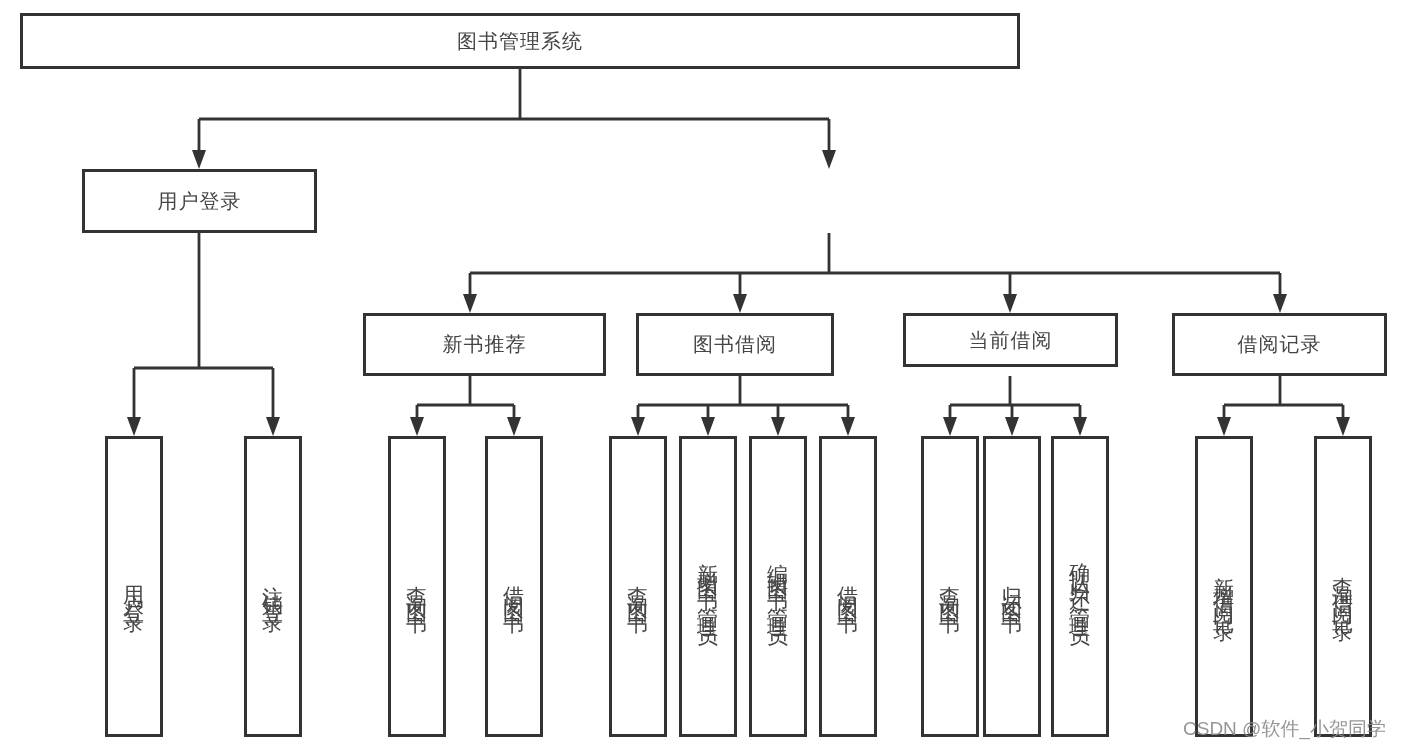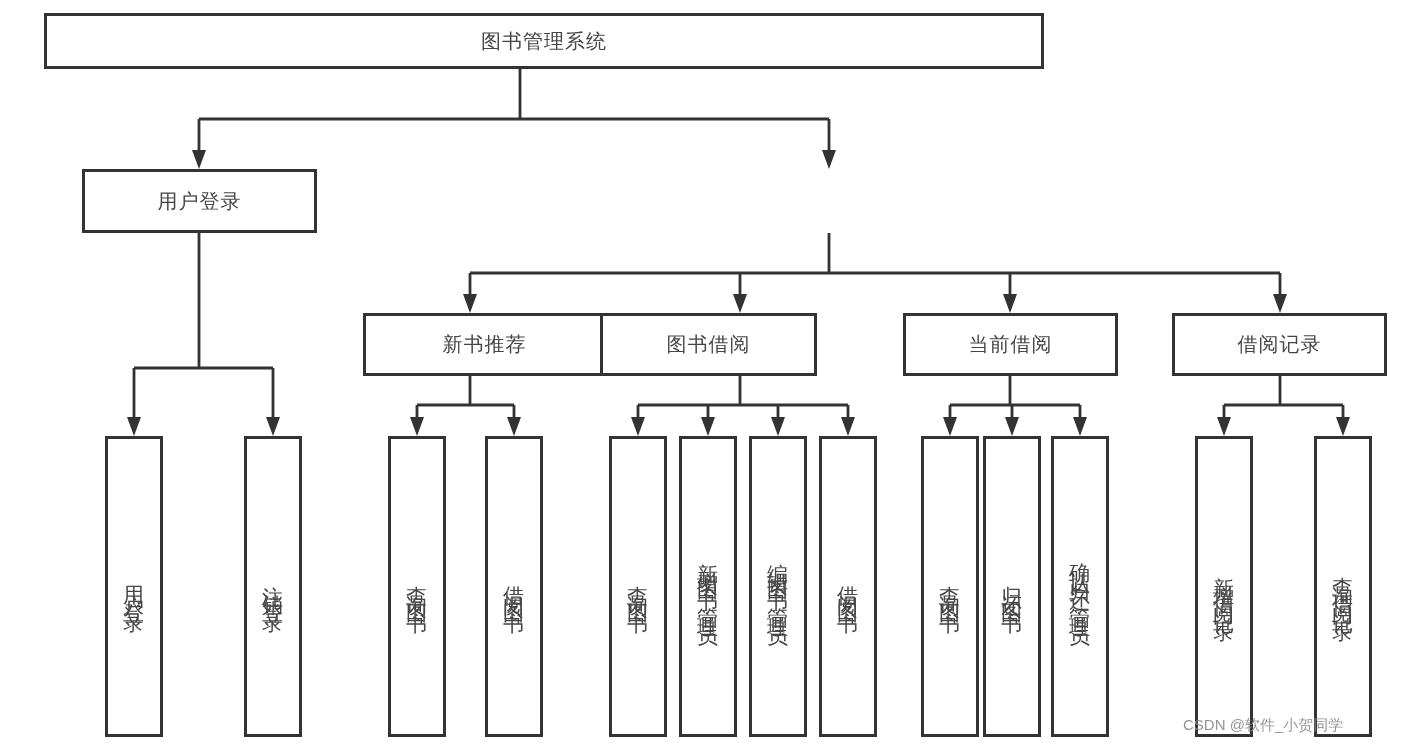--- a/index.html
+++ b/index.html
@@ -7,29 +7,29 @@
     position:relative;width:1405px;height:747px;background:#ffffff;overflow:hidden;
     font-family:"Liberation Sans",sans-serif;
   }
   #connectors{position:absolute;left:0;top:0;}
   .node{
     position:absolute;box-sizing:border-box;background:#ffffff;
     border:3px solid #333333;display:flex;align-items:center;justify-content:center;
     color:#454545;
   }
   .hnode{font-size:20px;letter-spacing:1px;}
-  .root{left:20px;top:13px;width:1000px;height:56px;margin-left:24px;}
+  .root{left:20px;top:13px;width:1000px;height:56px;}
   .leaf{top:436px;width:58px;height:301px;}
   .vtext{
     writing-mode:vertical-rl;text-orientation:mixed;
     font-size:21px;letter-spacing:9px;line-height:1;color:#454545;
   }
   .watermark{
     position:absolute;left:1183px;top:716px;width:222px;
-    font-size:15px;color:rgba(140,140,140,0.92);white-space:nowrap;z-index:5;
+    font-size:19px;color:rgba(140,140,140,0.92);white-space:nowrap;z-index:5;
   }
 </style>
 </head>
 <body>
 
 <div id="stage">
 
   <svg id="connectors" width="1405" height="747" viewBox="0 0 1405 747">
     <path fill="none" stroke="#333333" stroke-width="2.8" d="
       M520 69 V119 M199 119 H829 M199 119 V152 M829 119 V152
@@ -53,24 +53,24 @@
     <span>图书管理系统</span>
   </div>
 
   <div class="node hnode" style="left:82px;top:169px;width:235px;height:64px">
     <span>用户登录</span>
   </div>
 
   <div class="node hnode" style="left:363px;top:313px;width:243px;height:63px">
     <span>新书推荐</span>
   </div>
-  <div class="node hnode" style="left:600px;top:313px;width:217px;height:63px">
+  <div class="node hnode" style="left:636px;top:313px;width:198px;height:63px">
     <span>图书借阅</span>
   </div>
-  <div class="node hnode" style="left:903px;top:313px;width:215px;height:63px">
+  <div class="node hnode" style="left:903px;top:313px;width:215px;height:54px">
     <span>当前借阅</span>
   </div>
   <div class="node hnode" style="left:1172px;top:313px;width:215px;height:63px">
     <span>借阅记录</span>
   </div>
 
   <div class="node leaf" style="left:105px">
     <span class="vtext">用户登录</span>
   </div>
   <div class="node leaf" style="left:244px">

